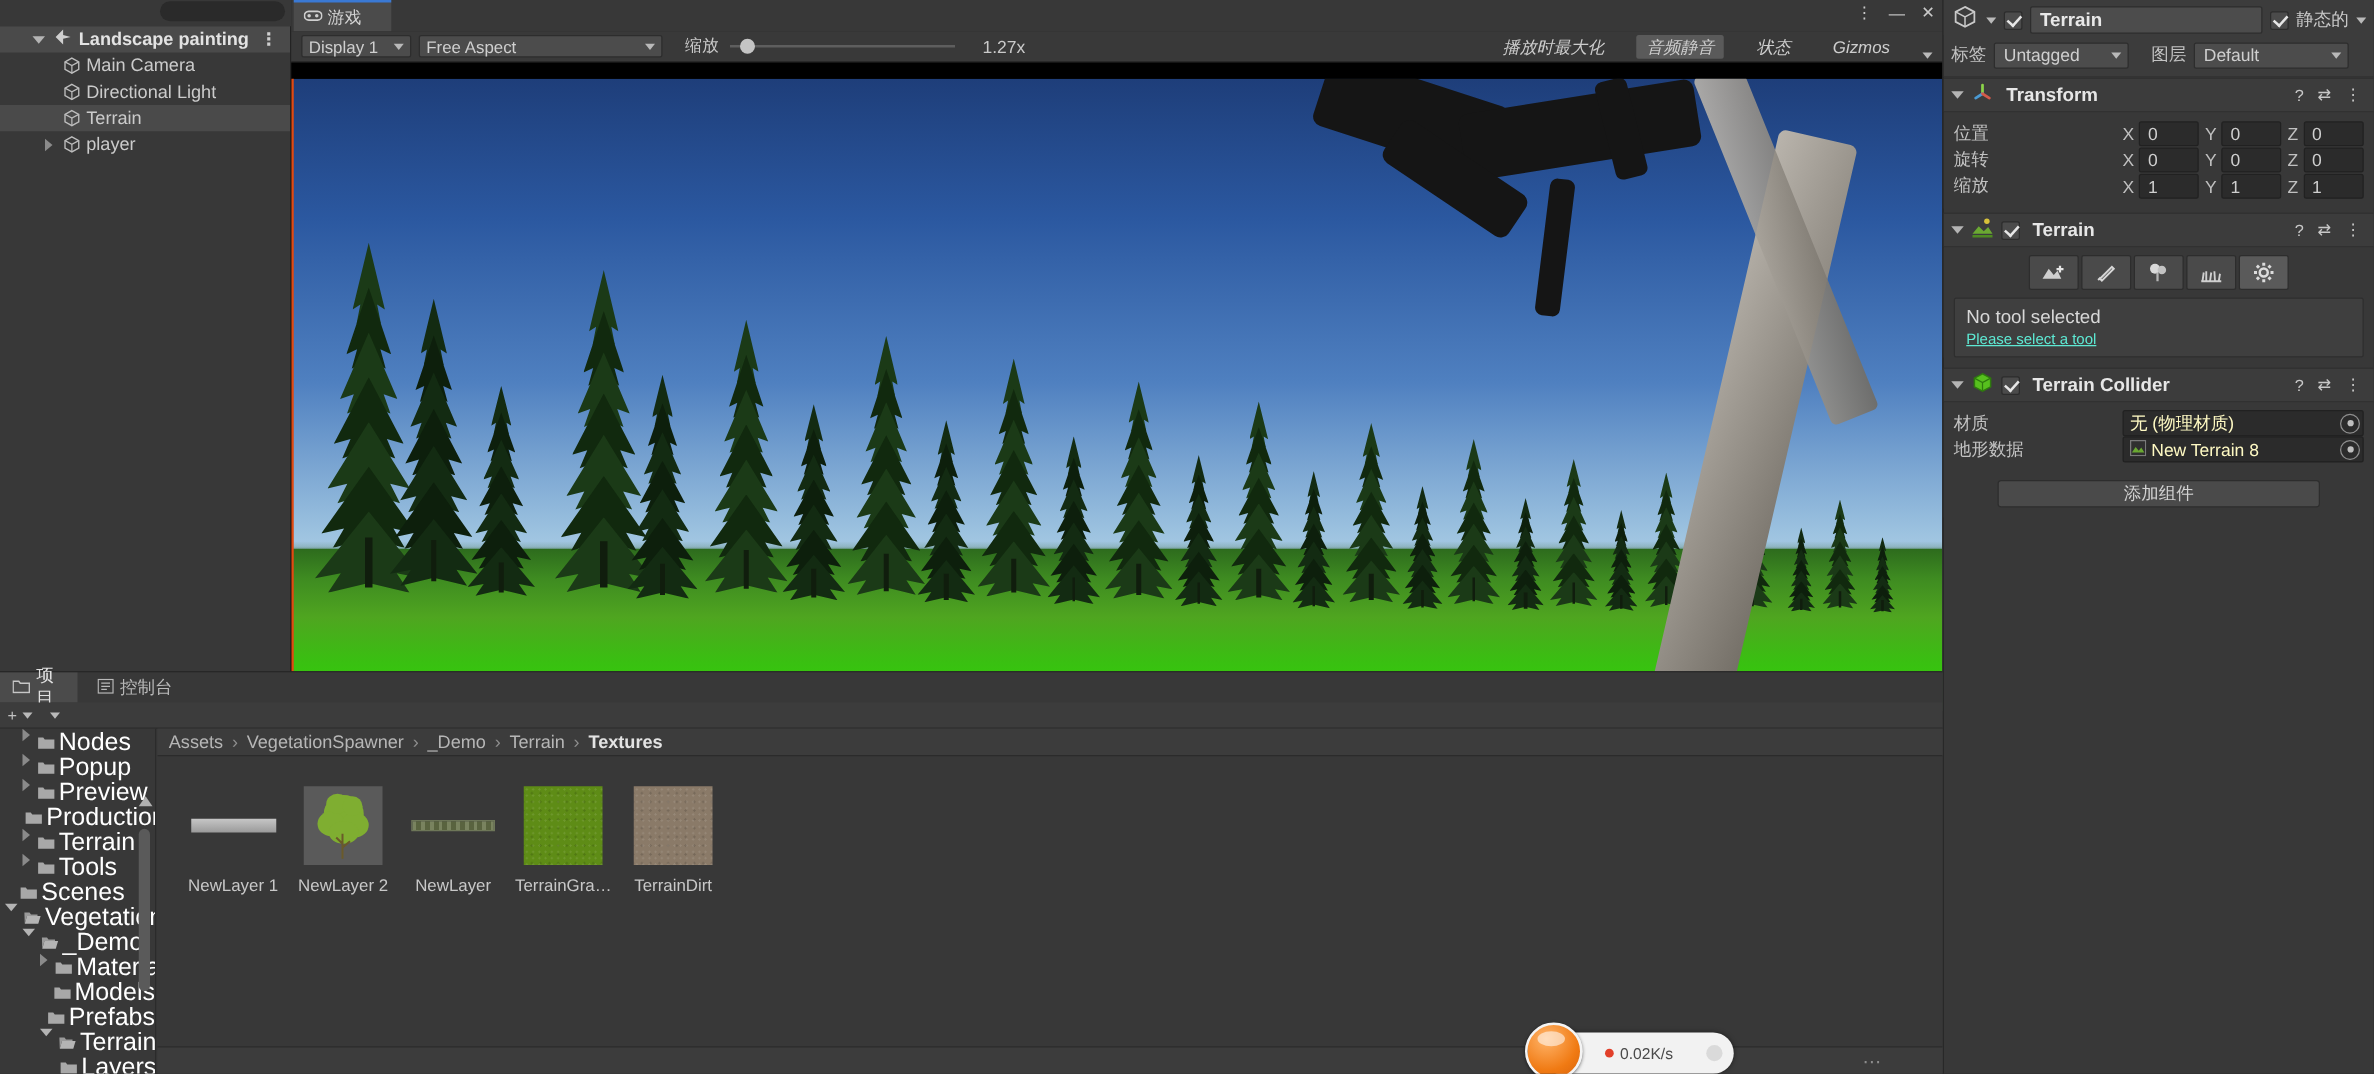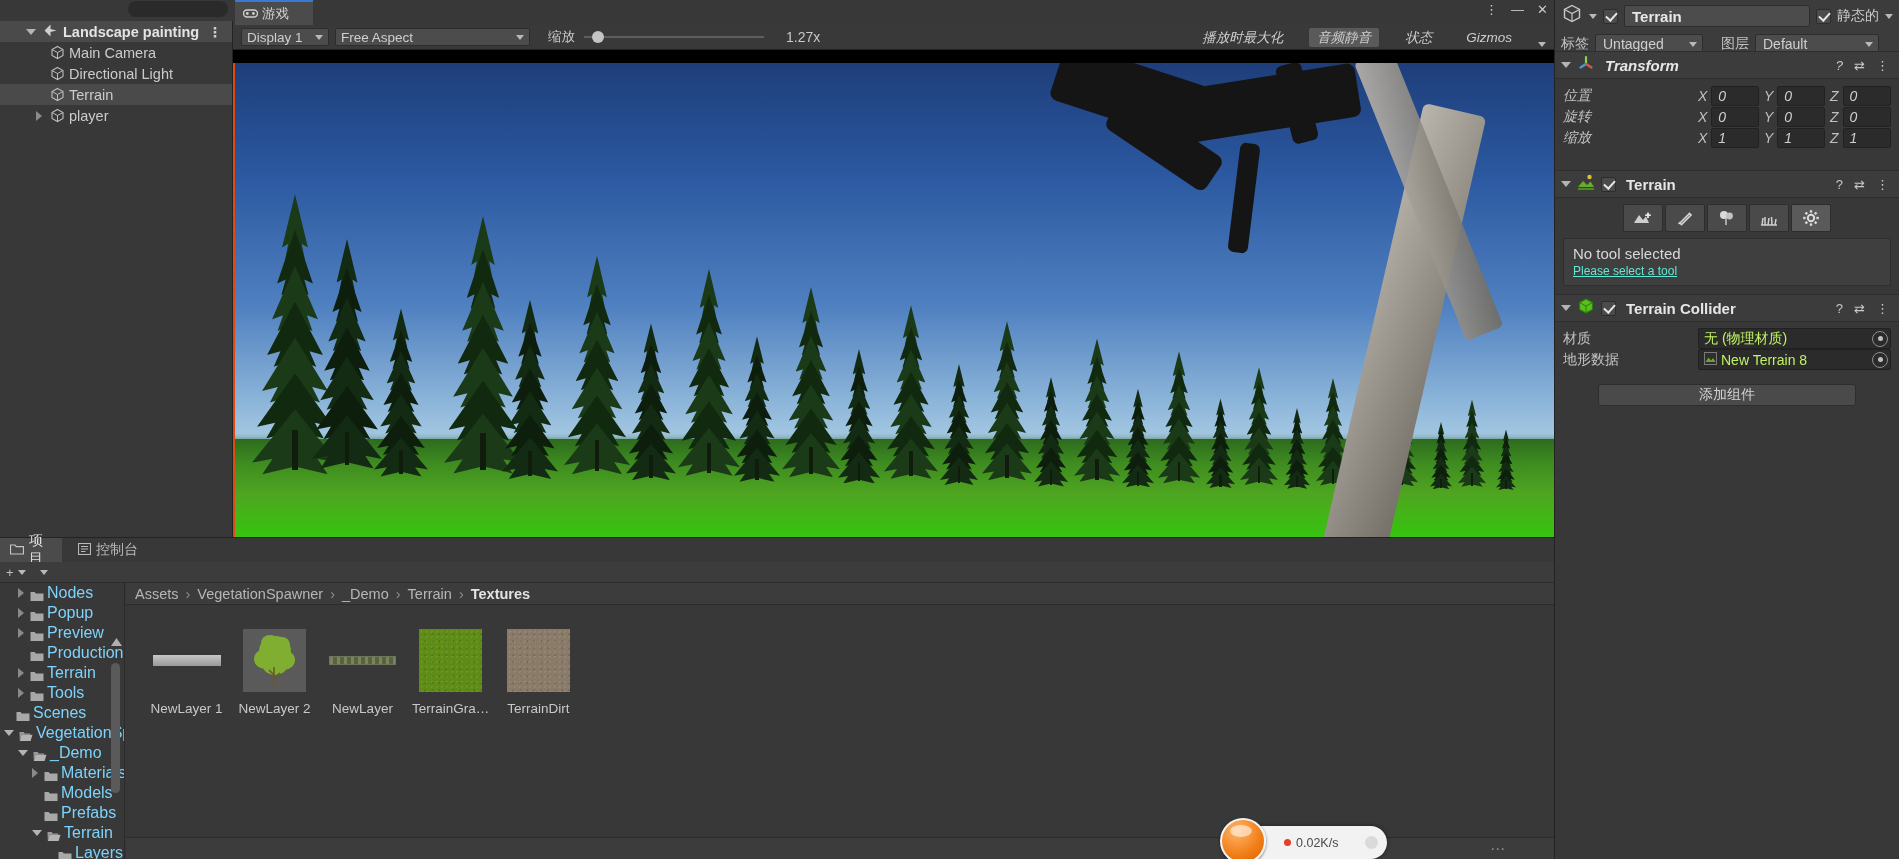--- a/index.html
+++ b/index.html
@@ -103,41 +103,41 @@
      display:flex; align-items:center; padding-left:6px; font-size:14px; color:#cfcfcf; }
   #tool-strip{ display:flex; justify-content:center; gap:2px; padding:6px 0 4px 0; }
   .tbtn{ width:40px; height:28px; background:#4a4a4a; border:1px solid #2d2d2d; border-radius:2px;
      display:flex; align-items:center; justify-content:center; }
   .tbtn.sel{ background:#5a5a5a; }
   #nosel{ margin:2px 8px 8px 8px; height:48px; background:#3f3f3f; border:1px solid #2e2e2e;
      border-radius:2px; padding:6px 9px; }
   #nosel .l1{ font-size:15px; color:#d8d8d8; }
   #nosel .l2{ font-size:12px; color:#5eead4; margin-top:2px;text-decoration:underline; }
   .objfld{ flex:1; height:21px; background:#2b2b2b; border:1px solid #212121; border-radius:2px;
-     display:flex; align-items:center; padding:0 2px 0 5px; font-size:14px; color:#bef264; gap:4px;}
+     display:flex; align-items:center; padding:0 2px 0 5px; font-size:14px; color:#fef9c3; gap:4px;}
   .objfld .tgt{ margin-left:auto; width:16px; height:16px; border-radius:50%; border:1px solid #8e8e8e;
      display:flex; align-items:center; justify-content:center; }
   .objfld .tgt i{ width:5px;height:5px;border-radius:50%;background:#bfbfbf; display:block; }
   #addcomp{ margin:14px auto 0 auto; width:258px; height:22px; background:#4a4a4a; border:1px solid #2d2d2d;
      border-radius:3px; display:flex; align-items:center; justify-content:center;
      font-size:14px; color:#d2d2d2; }
 
   
   #project{ position:absolute; left:0; top:537px; width:1554px; height:322px; background:#383838;
      border-top:1px solid #232323; }
   #pj-tabs{ position:absolute; left:0; top:0; width:100%; height:24px; background:#383838; }
   .pj-tab{ position:absolute; top:0; height:24px; display:flex; align-items:center; gap:5px;
      padding:0 14px; font-size:14px; }
   .pj-tab.active{ background:#4b4b4b; color:#e0e0e0; }
   .pj-tab.idle{ color:#b9b9b9; }
   #pj-toolbar{ position:absolute; left:0; top:24px; width:100%; height:21px; background:#3c3c3c;
      border-bottom:1px solid #2b2b2b; display:flex; align-items:center; }
   #pj-tree{ position:absolute; left:0; top:45px; width:125px; bottom:0; background:#383838;
      border-right:1px solid #2b2b2b; overflow:hidden; }
-  .t-row{ height:20px; display:flex; align-items:center; font-size:16px; color:#7dd3fc; white-space:nowrap; }
+  .t-row{ height:20px; display:flex; font-size:20px; color:#ffffff; white-space:nowrap; }
   .fold{ width:13px; height:11px; flex:none; margin-right:4px; }
   #pj-scroll{ position:absolute; left:111px; top:80px; width:9px; height:130px; background:#5a5a5a;
      border-radius:5px; }
   #pj-scroll-up{ position:absolute; left:110px; top:50px; }
   #pj-right{ position:absolute; left:126px; top:45px; right:0; bottom:0; background:#383838; }
   #pj-crumb{ height:22px; background:#3c3c3c; border-bottom:1px solid #2b2b2b;
      display:flex; align-items:center; padding-left:9px; font-size:14.5px; color:#b6b6b6; gap:7px; }
   #pj-crumb .cur{ color:#e3e3e3; font-weight:bold; }
   #pj-grid{ display:flex; padding:22px 0 0 22px; gap:11px; }
   .asset{ width:77px; }
@@ -591,21 +591,21 @@
           <span class="caret-dn"></span>
         </span>
         <span class="fl" style="margin-left:12px">图层</span>
         <span class="fld" style="width:124px">
           <span>Default</span>
           <span class="caret-dn"></span>
         </span>
       </div>
     </div>
 
-    <div style="position:absolute;left:0;top:51px;width:100%;font-style:italic;">
+    <div style="position:absolute;left:0;top:62px;width:100%;">
       <div class="comp-head">
         <span class="tri"></span>
         <span>
           <svg width="18" height="18" viewBox="0 0 18 18">
             <path d="M9 10 L9 3" stroke="#8bd34a" stroke-width="2.2" stroke-linecap="round"></path>
             <path d="M9 10 L3.5 13.5" stroke="#4a9ad3" stroke-width="2.2" stroke-linecap="round"></path>
             <path d="M9 10 L14.5 13.5" stroke="#d35a4a" stroke-width="2.2" stroke-linecap="round"></path>
           </svg>
         </span>
         <span class="comp-title">Transform</span>

